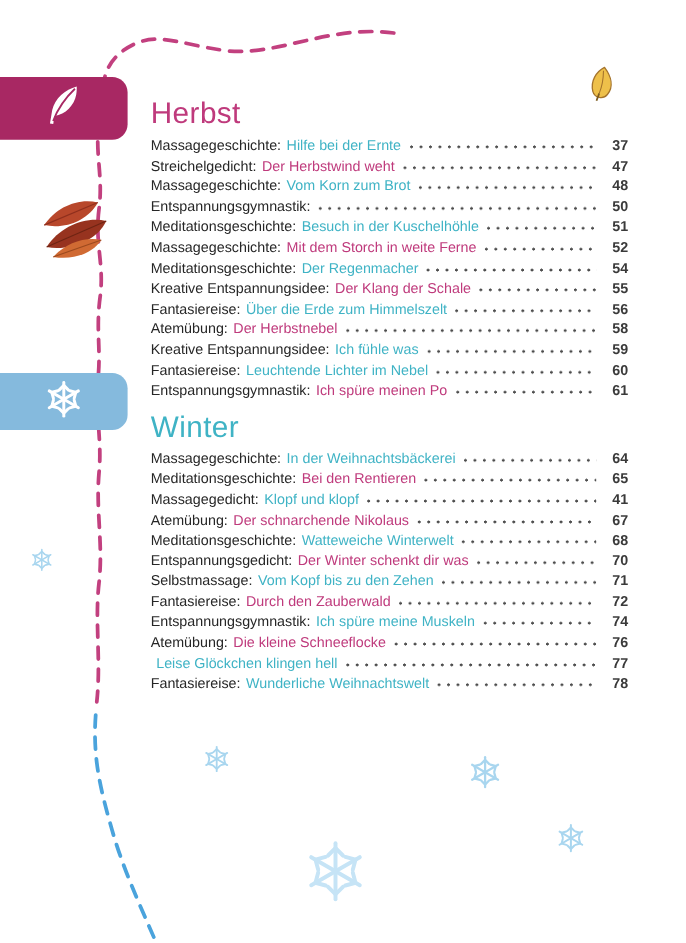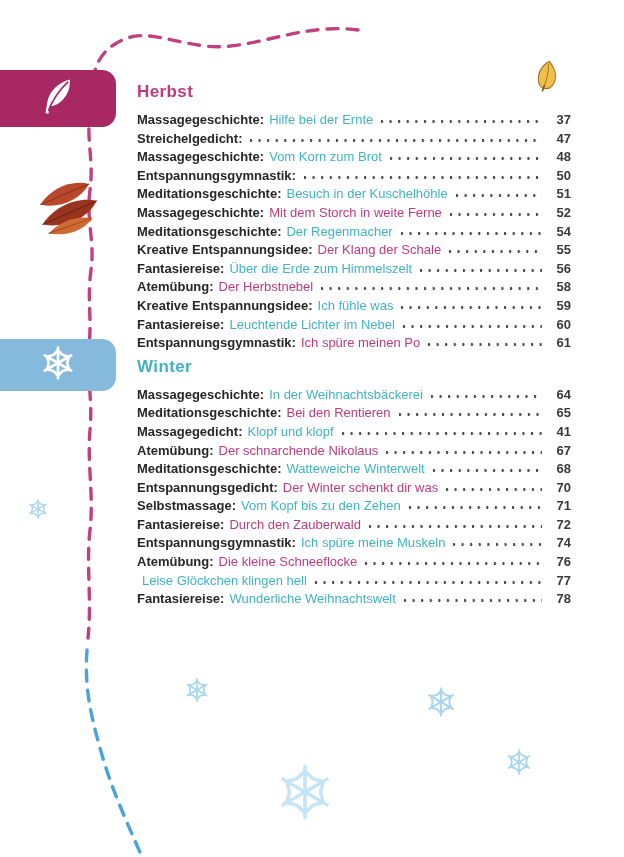--- a/index.html
+++ b/index.html
@@ -23,24 +23,24 @@
   .tab-herbst{top:70px;height:57px;background:var(--magenta_dark);border-radius:0 14px 14px 0;}
   .tab-winter{top:339px;height:52px;background:var(--tab_blue);border-radius:0 14px 14px 0;}
   .feather-rot{transform:rotate(-8deg);}
 
   .deco{position:absolute;z-index:2;}
   .deco-leaves{left:32px;top:179px;transform:rotate(-12deg);}
   .deco-leaf-top{left:533px;top:60px;transform:rotate(8deg);}
 
   
   .content{position:absolute;left:137px;top:80px;width:434px;z-index:3;}
-  .section-title{font-size:17px;line-height:23px;font-weight:bold;margin:0 0 8px 0;letter-spacing:.4px;}
+  .section-title{font-size:27px;line-height:23px;font-weight:normal;margin:12px 0 8px 0;letter-spacing:.4px;}
   .section + .section{margin-top:2px;}
   .row{display:flex;align-items:baseline;height:18.6px;font-size:13px;line-height:18.6px;white-space:nowrap;}
-  .lbl{font-weight:bold;color:var(--text);text-align:center;}
+  .lbl{font-weight:normal;color:var(--text);text-align:center;}
   .ttl{font-weight:normal;margin-left:5px;}
   .c-magenta{color:var(--magenta);}
   .c-teal{color:var(--teal);}
   .leader{flex:1;min-width:12px;height:5px;margin:0 5px 0 7px;
     background-image:radial-gradient(circle at 2px 2.5px, var(--leader_dot) 1.15px, transparent 1.45px);
     background-repeat:repeat-x;background-size:8.6px 5px;}
   .pg{min-width:24px;text-align:right;color:var(--page_num);font-weight:bold;}
 </style>
 </head>
 <body>
@@ -115,20 +115,21 @@
     <div class="rows">
   <div class="row">
     <span class="lbl">Massagegeschichte:</span>
     <span class="ttl c-teal">Hilfe bei der Ernte</span>
     <span class="leader"></span>
     <span class="pg">37</span>
   </div>
 
   <div class="row">
     <span class="lbl">Streichelgedicht:</span>
+    <span class="ttl c-magenta">Der Herbstwind weht</span>
     <span class="leader"></span>
     <span class="pg">47</span>
   </div>
 
   <div class="row">
     <span class="lbl">Massagegeschichte:</span>
     <span class="ttl c-teal">Vom Korn zum Brot</span>
     <span class="leader"></span>
     <span class="pg">48</span>
   </div>

